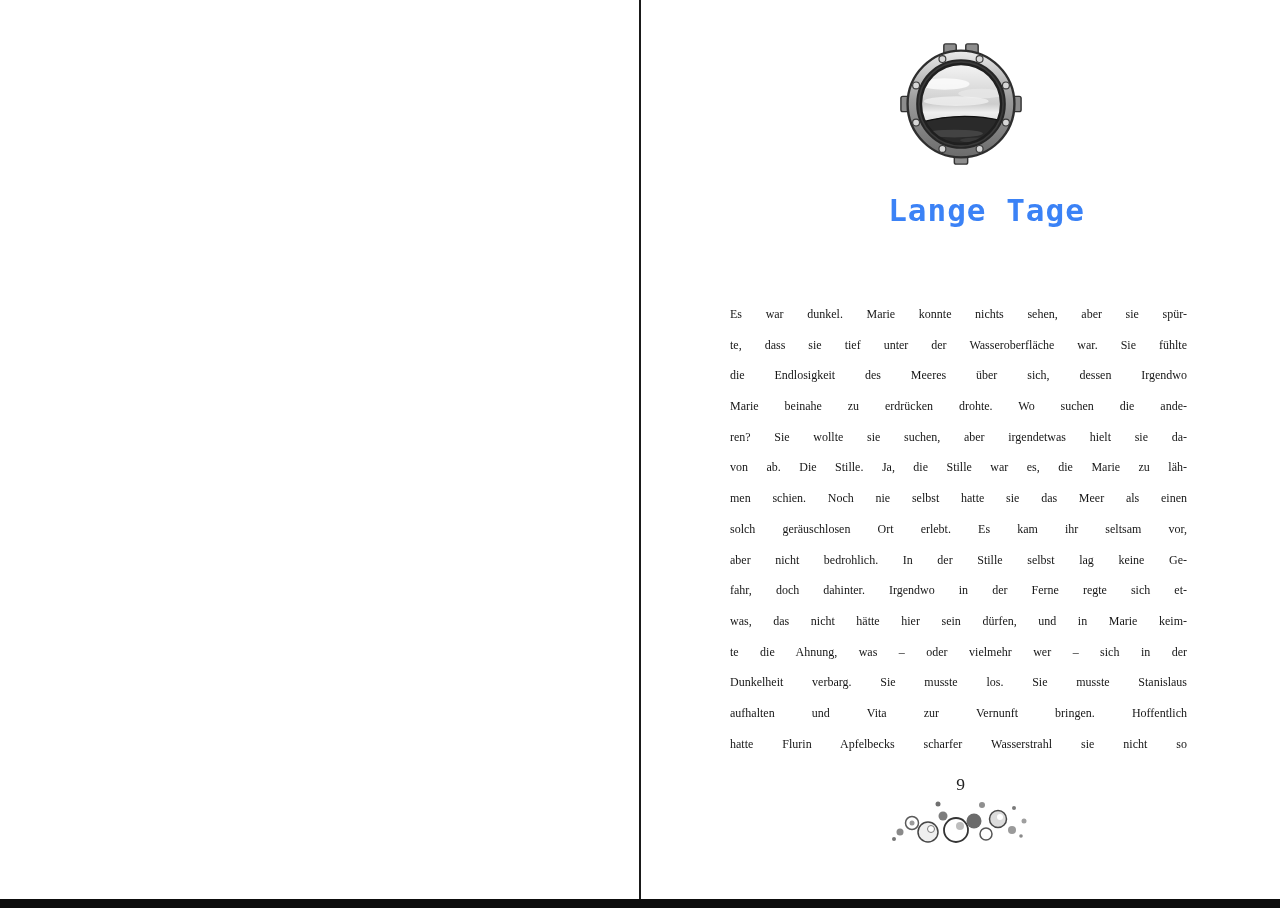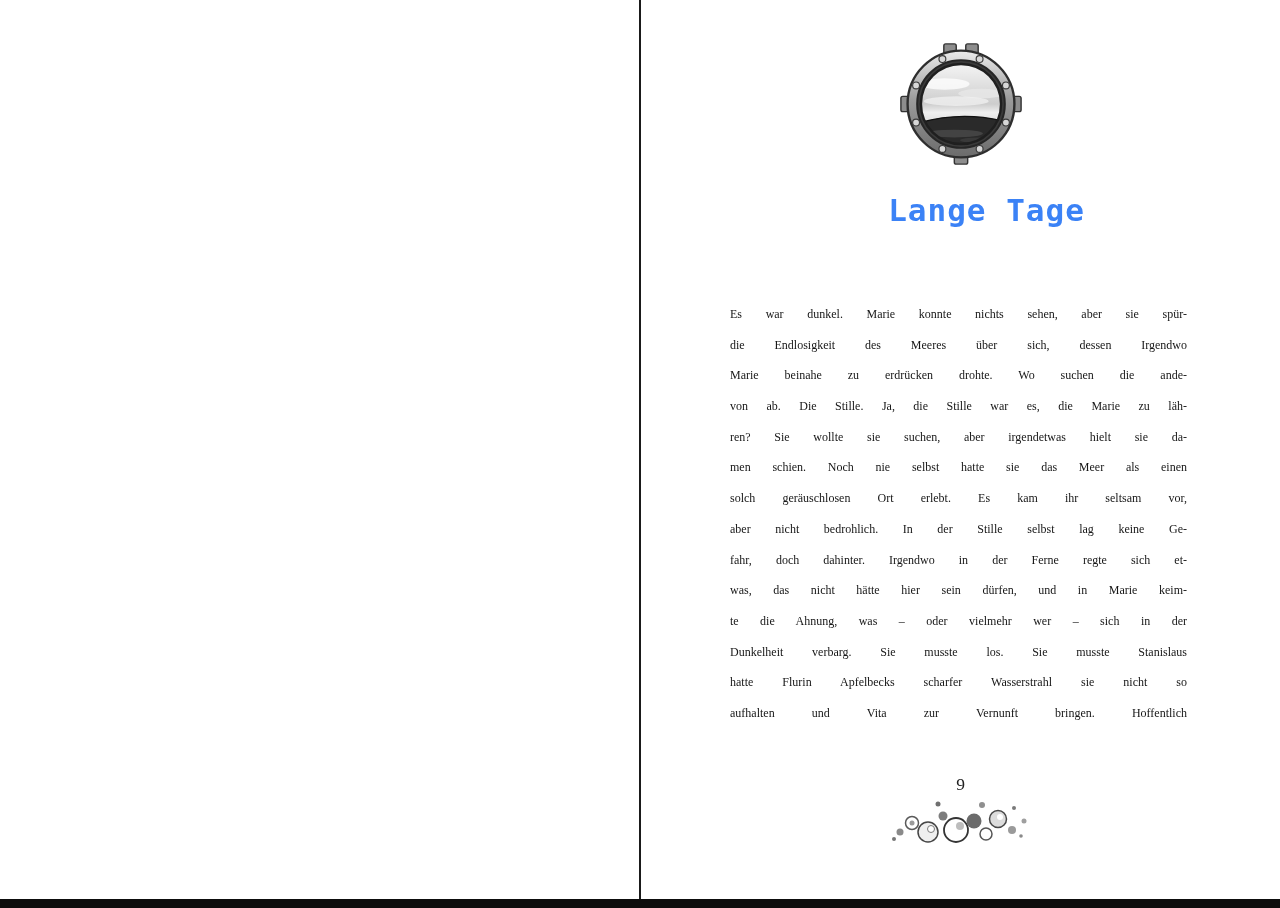--- a/index.html
+++ b/index.html
@@ -121,33 +121,34 @@
           <circle cx="84.5" cy="17.9" r="3.6"></circle>
           <circle cx="112.1" cy="45.5" r="3.6"></circle>
         </g>
       </svg>
     </div>
 
     <div class="chapter-title">Lange Tage</div>
 
     <div class="body-text">
         <div class="body-line">Es war dunkel. Marie konnte nichts sehen, aber sie spür-</div>
+        <div class="body-line">te, dass sie tief unter der Wasseroberfläche war. Sie fühlte</div>
         <div class="body-line">die Endlosigkeit des Meeres über sich, dessen Irgendwo</div>
         <div class="body-line">Marie beinahe zu erdrücken drohte. Wo suchen die ande-</div>
+        <div class="body-line">ren? Sie wollte sie suchen, aber irgendetwas hielt sie da-</div>
         <div class="body-line">von ab. Die Stille. Ja, die Stille war es, die Marie zu läh-</div>
-        <div class="body-line">ren? Sie wollte sie suchen, aber irgendetwas hielt sie da-</div>
         <div class="body-line">men schien. Noch nie selbst hatte sie das Meer als einen</div>
         <div class="body-line">solch geräuschlosen Ort erlebt. Es kam ihr seltsam vor,</div>
         <div class="body-line">aber nicht bedrohlich. In der Stille selbst lag keine Ge-</div>
         <div class="body-line">fahr, doch dahinter. Irgendwo in der Ferne regte sich et-</div>
         <div class="body-line">was, das nicht hätte hier sein dürfen, und in Marie keim-</div>
         <div class="body-line">te die Ahnung, was – oder vielmehr wer – sich in der</div>
         <div class="body-line">Dunkelheit verbarg. Sie musste los. Sie musste Stanislaus</div>
+        <div class="body-line">aufhalten und Vita zur Vernunft bringen. Hoffentlich</div>
         <div class="body-line">hatte Flurin Apfelbecks scharfer Wasserstrahl sie nicht so</div>
-        <div class="body-line">aufhalten und Vita zur Vernunft bringen. Hoffentlich</div>
       </div>
 
     <div class="page-number">9</div>
 
     <div class="bubbles-wrap">
       <svg viewBox="0 0 150 60" width="150" height="60" aria-hidden="true">
         <g>
           <circle cx="14" cy="40" r="3.5" fill="#8a8a8a"></circle>
           <circle cx="26" cy="31" r="6.5" fill="#ffffff" stroke="#5a5a5a" stroke-width="1.5"></circle>
           <circle cx="26" cy="31" r="2.5" fill="#9a9a9a"></circle>

